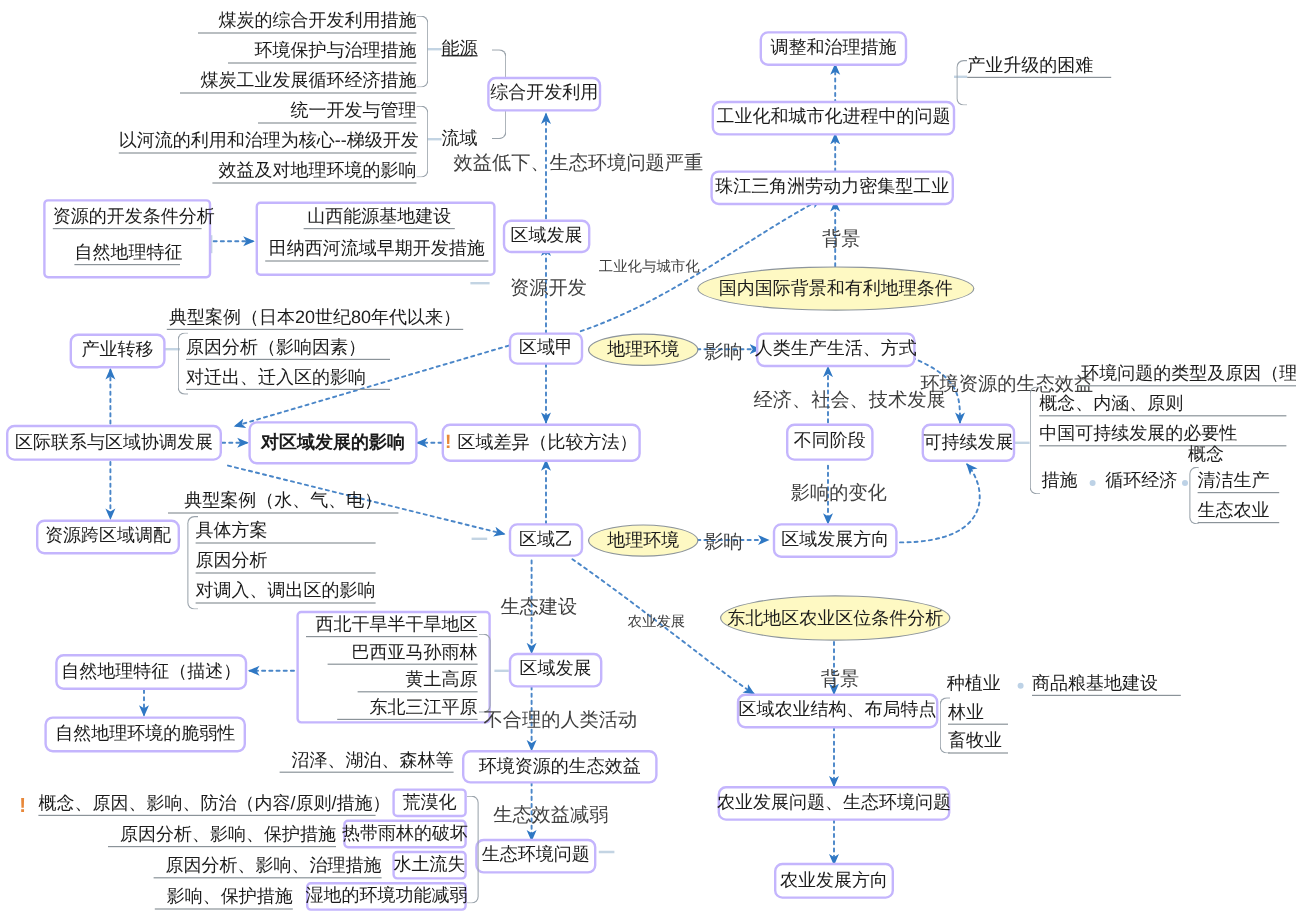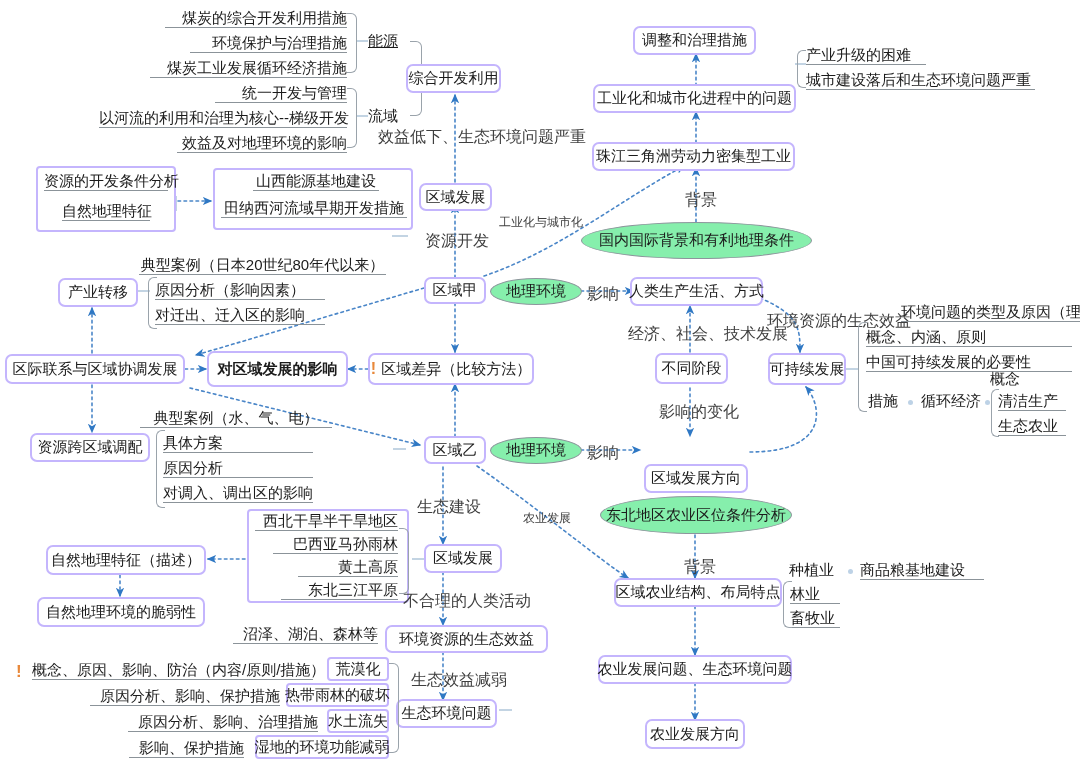--- a/index.html
+++ b/index.html
@@ -18,21 +18,21 @@
     display:flex;align-items:center;justify-content:center;
     padding:2px 7px;white-space:nowrap;line-height:1.1;
     font-size:15px;color:#1b1b1b;
   }
   .node.bold{font-weight:bold;}
   .node.sq{border-radius:4px;}
 
   
   .ell{
     position:absolute;box-sizing:border-box;
-    border:1px solid #8d959c;border-radius:50%;background:#86efac;
+    border:1px solid #8d959c;border-radius:50%;background:#fef9c3;
     display:flex;align-items:center;justify-content:center;
     white-space:nowrap;font-size:15px;color:#1b1b1b;
   }
 
   
   .ul{
     position:absolute;white-space:nowrap;font-size:15px;color:#1b1b1b;
     border-bottom:1.4px solid #8b9399;padding-bottom:1px;line-height:1.15;
   }
   .ul.r{text-align:right;}
@@ -179,21 +179,20 @@
   <div class="node sq" style="left:213px;top:168px;width:200px;height:62px;"></div>
   <div class="ul" style="left:253px;top:172px;width:126px;text-align:center;">山西能源基地建设</div>
   <div class="ul" style="left:221px;top:199px;width:186px;text-align:center;">田纳西河流域早期开发措施</div>
 
   <div class="node" style="left:419px;top:183px;width:73px;height:28px;">区域发展</div>
   <div class="lbl" style="left:425px;top:232px;">资源开发</div>
 
   <div class="node" style="left:633px;top:26px;width:123px;height:29px;">调整和治理措施</div>
   <div class="node" style="left:593px;top:84px;width:203px;height:29px;">工业化和城市化进程中的问题</div>
   <div class="ul" style="left:806px;top:46px;width:120px;">产业升级的困难</div>
-  <div class="ul" style="left:806px;top:71px;width:229px;">城市建设落后和生态环境问题严重</div>
   <div class="brk left" style="left:797px;top:50px;width:9px;height:38px;"></div>
 
   <div class="node" style="left:592px;top:142px;width:203px;height:29px;">珠江三角洲劳动力密集型工业</div>
   <div class="lbl" style="left:685px;top:191px;">背景</div>
   <div class="ell" style="left:581px;top:222px;width:231px;height:37px;">国内国际背景和有利地理条件</div>
   <div class="lbl b" style="left:499px;top:216px;">工业化与城市化</div>
 
   <div class="node" style="left:58px;top:278px;width:80px;height:29px;">产业转移</div>
   <div class="ul" style="left:139px;top:256px;width:247px;text-align:center;">典型案例（日本20世纪80年代以来）</div>
   <div class="ul" style="left:155px;top:281px;width:170px;">原因分析（影响因素）</div>
@@ -219,21 +218,21 @@
   <div class="lbl" style="left:587px;top:285px;">影响</div>
   <div class="node" style="left:630px;top:277px;width:133px;height:29px;">人类生产生活、方式</div>
 
   <div class="lbl" style="left:628px;top:325px;">经济、社会、技术发展</div>
   <div class="node" style="left:655px;top:353px;width:73px;height:31px;">不同阶段</div>
   <div class="lbl" style="left:659px;top:403px;">影响的变化</div>
 
   <div class="node" style="left:424px;top:436px;width:62px;height:28px;">区域乙</div>
   <div class="ell" style="left:490px;top:437px;width:92px;height:27px;">地理环境</div>
   <div class="lbl" style="left:587px;top:444px;">影响</div>
-  <div class="node" style="left:644px;top:436px;width:104px;height:29px;margin-top:28px;">区域发展方向</div>
+  <div class="node" style="left:644px;top:436px;width:104px;height:29px;">区域发展方向</div>
 
   <div class="lbl" style="left:767px;top:312px;">环境资源的生态效益</div>
   <div class="node" style="left:768px;top:353px;width:78px;height:32px;">可持续发展</div>
 
   <div class="ul" style="left:866px;top:303px;width:206px;margin-left:35px;">环境问题的类型及原因（理论）</div>
   <div class="ul" style="left:866px;top:328px;width:206px;">概念、内涵、原则</div>
   <div class="ul" style="left:866px;top:353px;width:206px;">中国可持续发展的必要性</div>
   <div class="brk left" style="left:858px;top:322px;width:9px;height:90px;"></div>
   <div class="txt" style="left:868px;top:392px;">措施</div>
   <div class="dot" style="left:908px;top:400px;"></div>

